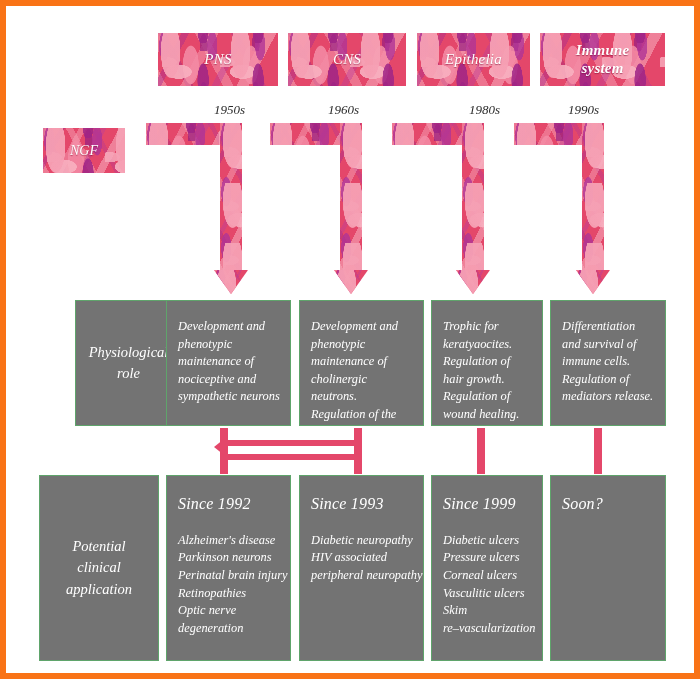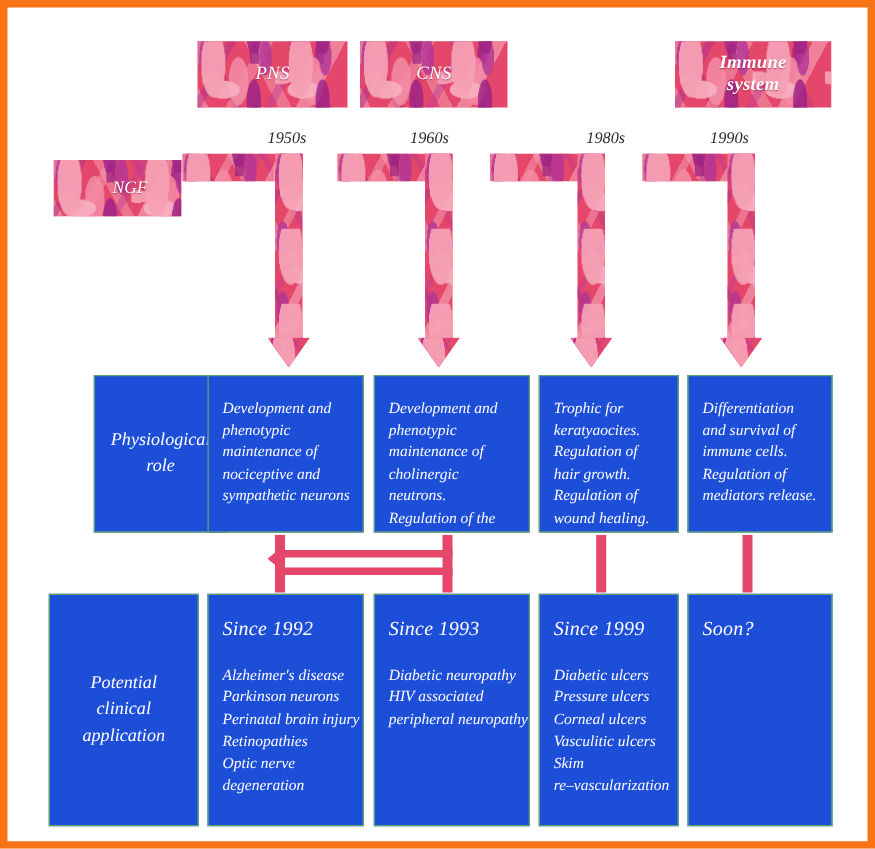--- a/index.html
+++ b/index.html
@@ -52,21 +52,20 @@
     letter-spacing:.2px;
   }
   .organ-box .lbl{position:relative;z-index:2;padding:0 4px;}
 
   
   #ngf-box{
     position:absolute;left:37px;top:122px;width:82px;height:45px;
     display:flex;align-items:center;justify-content:center;
     color:#ffffff;font-style:italic;font-size:14px;
     text-shadow:0 1px 1px rgba(120,10,45,.55);
-    padding-left:20px;
   }
 
   
   .decade{
     position:absolute;
     font-style:italic;font-size:13px;color:#2b2b2b;
     white-space:nowrap;
   }
 
   
@@ -75,21 +74,21 @@
   .arrow-head{
     position:absolute;width:0;height:0;
     border-left:17px solid transparent;
     border-right:17px solid transparent;
     border-top:24px solid #e4476a;
   }
 
   
   .green-box{
     position:absolute;
-    background:#1d4ed8;
+    background:#737373;
     border:1px solid #5fa46b;
     box-sizing:border-box;
     color:#ffffff;
     font-style:italic;
   }
   .gb-center{
     display:flex;align-items:center;justify-content:center;
     text-align:center;font-size:14.5px;line-height:1.45;
   }
   .gb-body{
@@ -114,20 +113,23 @@
 </head>
 <body>
 
 <div id="figure">
 
   <div class="organ-box tissue" style="left:152px;top:27px;width:120px;">
     <span class="lbl">PNS</span>
   </div>
   <div class="organ-box tissue" style="left:282px;top:27px;width:118px;">
     <span class="lbl">CNS</span>
+  </div>
+  <div class="organ-box tissue" style="left:411px;top:27px;width:113px;">
+    <span class="lbl">Epithelia</span>
   </div>
   <div class="organ-box tissue" style="left:534px;top:27px;width:125px;font-weight:bold;">
     <span class="lbl" style="white-space:pre-line;">Immune
 system</span>
   </div>
 
   <div id="ngf-box" class="tissue">
     <span style="position:relative;z-index:2;">NGF</span>
   </div>
 

